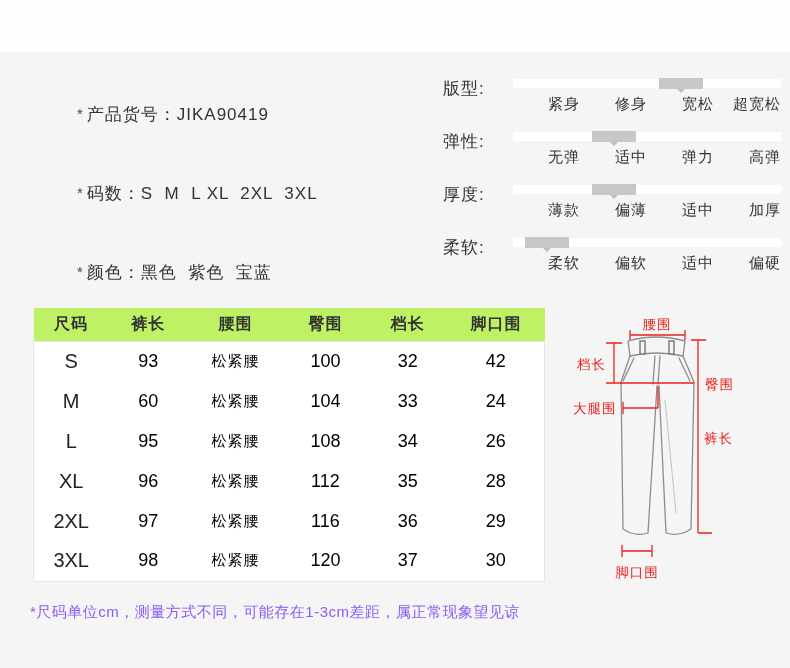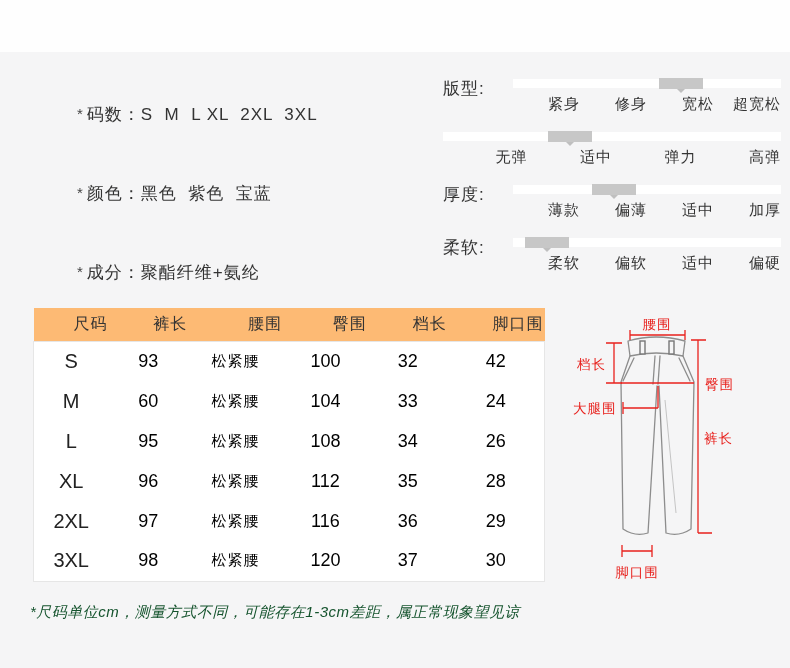--- a/index.html
+++ b/index.html
@@ -29,46 +29,49 @@
   .scale-bar { position:relative; height:9px; margin-top:3px; background:#ffffff; }
   .scale-marker { position:absolute; top:-1px; width:44px; height:11px; background:#c7c7c7; transform:translateX(-50%); }
   .scale-marker::after { content:""; position:absolute; left:50%; top:11px; margin-left:-4px;
     border-left:4px solid transparent; border-right:4px solid transparent; border-top:4px solid #bfbfbf; }
   .scale-options { display:flex; margin-top:7px; }
   .scale-options span { flex:1; text-align:right; font-size:15px; color:#333; letter-spacing:1px; white-space:nowrap; }
 
   
   .size-table { position:absolute; left:33px; top:308px; width:512px; border-collapse:collapse; }
   .size-table th {
-    background:#fdba74; height:33px; font-weight:normal; font-size:16px; letter-spacing:1px; color:#333;text-align:right;
+    background:#bef264; height:33px; font-weight:bold; font-size:16px; letter-spacing:1px; color:#333;
   }
   .size-table tbody { background:#ffffff; }
   .size-table td { height:40px; text-align:center; font-size:18px; color:#000000; background:#fff;
     border:none; }
   .size-table tbody { border:1px solid #e6e6e6; }
   .size-table td.size-name { font-size:20px; color:#222; }
   .size-table td.waist-type { font-size:15px; letter-spacing:1px; }
 
   
   .diagram { position:absolute; left:555px; top:300px; }
   .outline { fill:none; stroke:#8d8d8d; stroke-width:1.3; stroke-linejoin:round; stroke-linecap:round; }
   .outline-thin { fill:none; stroke:#c4c4c4; stroke-width:1; }
   .loop { fill:#f5f5f6; stroke:#777; stroke-width:1.4; }
   .ann { fill:none; stroke:#e8211d; stroke-width:1.3; }
   .ann-text { fill:#e8211d; font-size:13.5px; letter-spacing:1px; font-family:"Liberation Sans","DejaVu Sans",sans-serif; }
 
   
-  .note { position:absolute; left:30px; top:603px; font-size:15px; color:#14532d; letter-spacing:0.5px;font-style:italic; }
+  .note { position:absolute; left:30px; top:603px; font-size:15px; color:#8b5cf6; letter-spacing:0.5px; }
 </style>
 </head>
 <body>
 
 <div class="top-strip"></div>
 
 <section class="info">
+  <div class="info-line">
+    <span class="star">*</span><span class="info-label">产品货号：</span><span class="info-value">JIKA90419</span>
+  </div>
   <div class="info-line">
     <span class="star">*</span><span class="info-label">码数：</span><span class="info-value">S  M  L XL  2XL  3XL</span>
   </div>
   <div class="info-line">
     <span class="star">*</span><span class="info-label">颜色：</span><span class="info-value">黑色  紫色  宝蓝</span>
   </div>
   <div class="info-line">
     <span class="star">*</span><span class="info-label">成分：</span><span class="info-value">聚酯纤维+氨纶</span>
   </div>
 </section>
@@ -82,20 +85,21 @@
         </div>
       <div class="scale-options">
         <span>紧身</span>
         <span>修身</span>
         <span>宽松</span>
         <span>超宽松</span>
       </div>
     </div>
   </div>
   <div class="scale-row">
+    <div class="scale-label">弹性:</div>
     <div class="scale-body">
       <div class="scale-bar">
           <div class="scale-marker" style="left: 37.5%; background: rgb(199, 199, 199);"></div>
         </div>
       <div class="scale-options">
         <span>无弹</span>
         <span>适中</span>
         <span>弹力</span>
         <span>高弹</span>
       </div>

